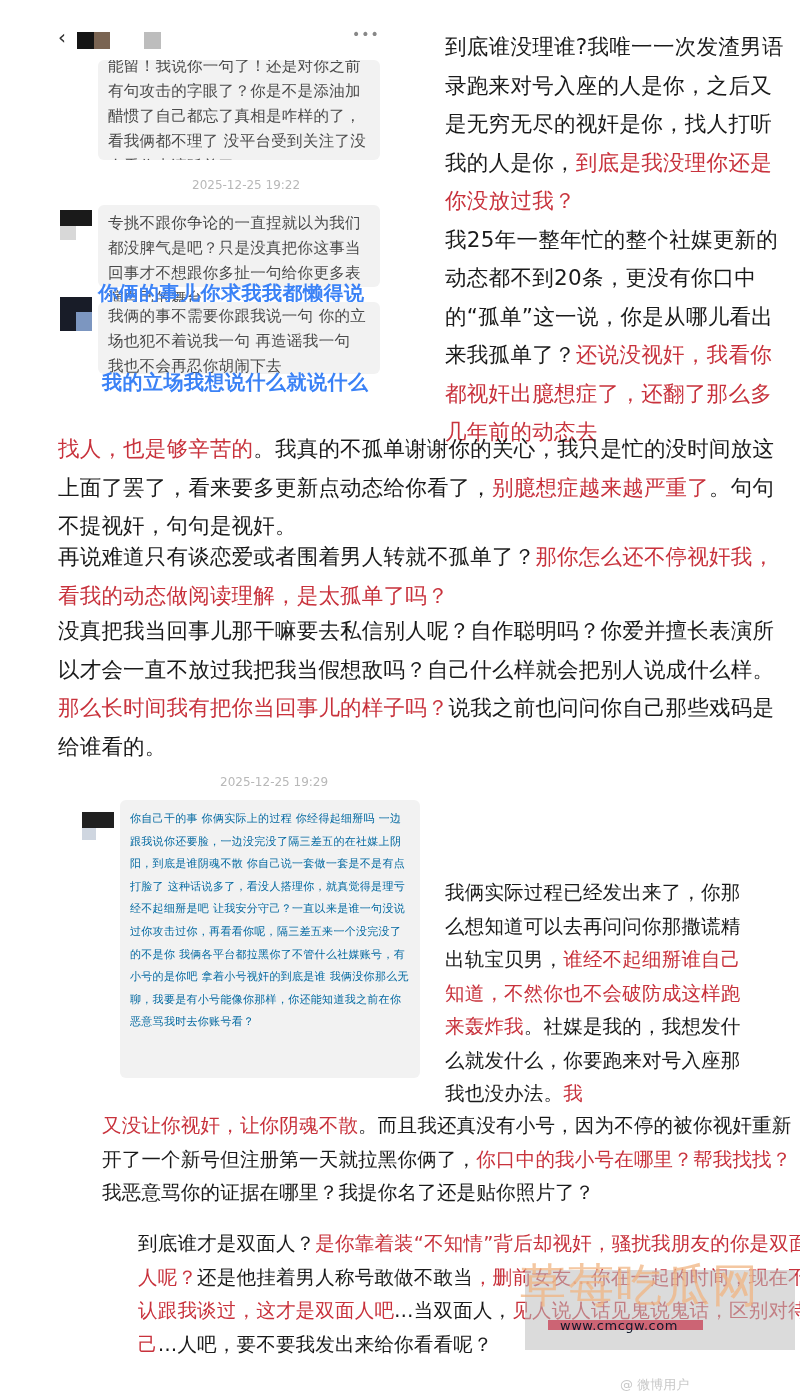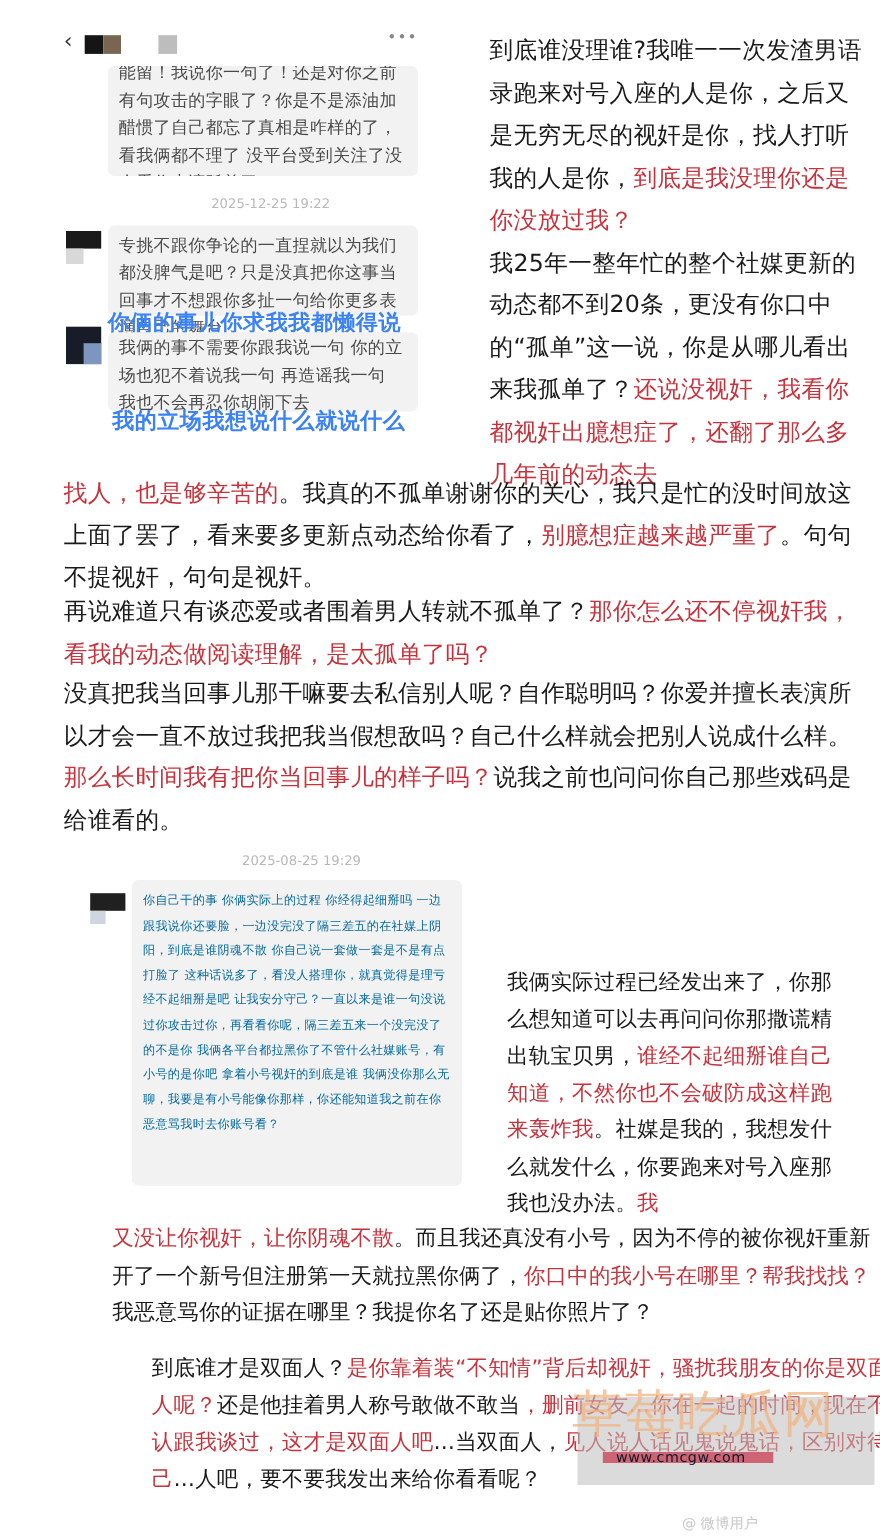--- a/index.html
+++ b/index.html
@@ -32,21 +32,21 @@
   .rpara {
     position: absolute; left: 445px; top: 28px; width: 345px;
     font-size: 21.5px; line-height: 38.5px; letter-spacing: 0.3px;
   }
   .full {
     position: absolute; left: 58px; width: 720px;
     font-size: 21.5px; line-height: 38.5px; letter-spacing: 0.2px;
   }
   .rpara2 {
     position: absolute; left: 445px; top: 876px; width: 300px;
-    font-size: 19.5px; line-height: 33.5px; letter-spacing: 0.2px; margin-left: 16px;
+    font-size: 19.5px; line-height: 33.5px; letter-spacing: 0.2px;
   }
   .full2 {
     position: absolute; left: 102px; width: 690px;
     font-size: 19.5px; line-height: 33.5px; letter-spacing: 0.2px;
   }
 
   
   .wm-box { position: absolute; left: 525px; top: 1270px; width: 270px; height: 80px; background: rgba(190,190,190,0.55); }
   .wm-bar { position: absolute; left: 548px; top: 1320px; width: 155px; height: 10px; background: rgba(200,70,90,0.8); }
   .wm-cn { position: absolute; left: 520px; top: 1255px; font-size: 46px; font-weight: normal; color: rgba(240,180,130,0.75); letter-spacing: 2px; }
@@ -94,21 +94,21 @@
 <div class="full" style="top:430px;">
   <span class="red">找人，也是够辛苦的</span><span>。我真的不孤单谢谢你的关心，我只是忙的没时间放这上面了罢了，看来要多更新点动态给你看了，</span><span class="red">别臆想症越来越严重了</span><span>。句句不提视奸，句句是视奸。</span>
 </div>
 <div class="full" style="top:538px;">
   <span>再说难道只有谈恋爱或者围着男人转就不孤单了？</span><span class="red">那你怎么还不停视奸我，看我的动态做阅读理解，是太孤单了吗？</span>
 </div>
 <div class="full" style="top:612px;">
   <span>没真把我当回事儿那干嘛要去私信别人呢？自作聪明吗？你爱并擅长表演所以才会一直不放过我把我当假想敌吗？自己什么样就会把别人说成什么样。</span><span class="red">那么长时间我有把你当回事儿的样子吗？</span><span>说我之前也问问你自己那些戏码是给谁看的。</span>
 </div>
 
-<div class="ts" style="left:220px; top:775px;">2025-08-25 19:29</div>
+<div class="ts" style="left:220px; top:775px;">2025-12-25 19:29</div>
 
 <div class="avatar-sm" style="left:82px; top:812px; width:32px; height:16px; background:#202020;"></div>
 <div class="avatar-sm" style="left:82px; top:828px; width:14px; height:12px; background:#cfd6e0;"></div>
 <div class="bubble" style="left:120px; top:800px; width:300px; height:278px; font-size:11px; line-height:22.6px; color:#0369a1; padding:8px 10px;">
   <span>你自己干的事 你俩实际上的过程 你经得起细掰吗 一边跟我说你还要脸，一边没完没了隔三差五的在社媒上阴阳，到底是谁阴魂不散 你自己说一套做一套是不是有点打脸了 这种话说多了，看没人搭理你，就真觉得是理亏经不起细掰是吧 让我安分守己？一直以来是谁一句没说过你攻击过你，再看看你呢，隔三差五来一个没完没了的不是你 我俩各平台都拉黑你了不管什么社媒账号，有小号的是你吧 拿着小号视奸的到底是谁 我俩没你那么无聊，我要是有小号能像你那样，你还能知道我之前在你恶意骂我时去你账号看？</span>
 </div>
 
 <div class="rpara2">
   <span>我俩实际过程已经发出来了，你那么想知道可以去再问问你那撒谎精出轨宝贝男，</span><span class="red">谁经不起细掰谁自己知道，不然你也不会破防成这样跑来轰炸我</span><span>。社媒是我的，我想发什么就发什么，你要跑来对号入座那我也没办法。</span><span class="red">我</span>
 </div>

